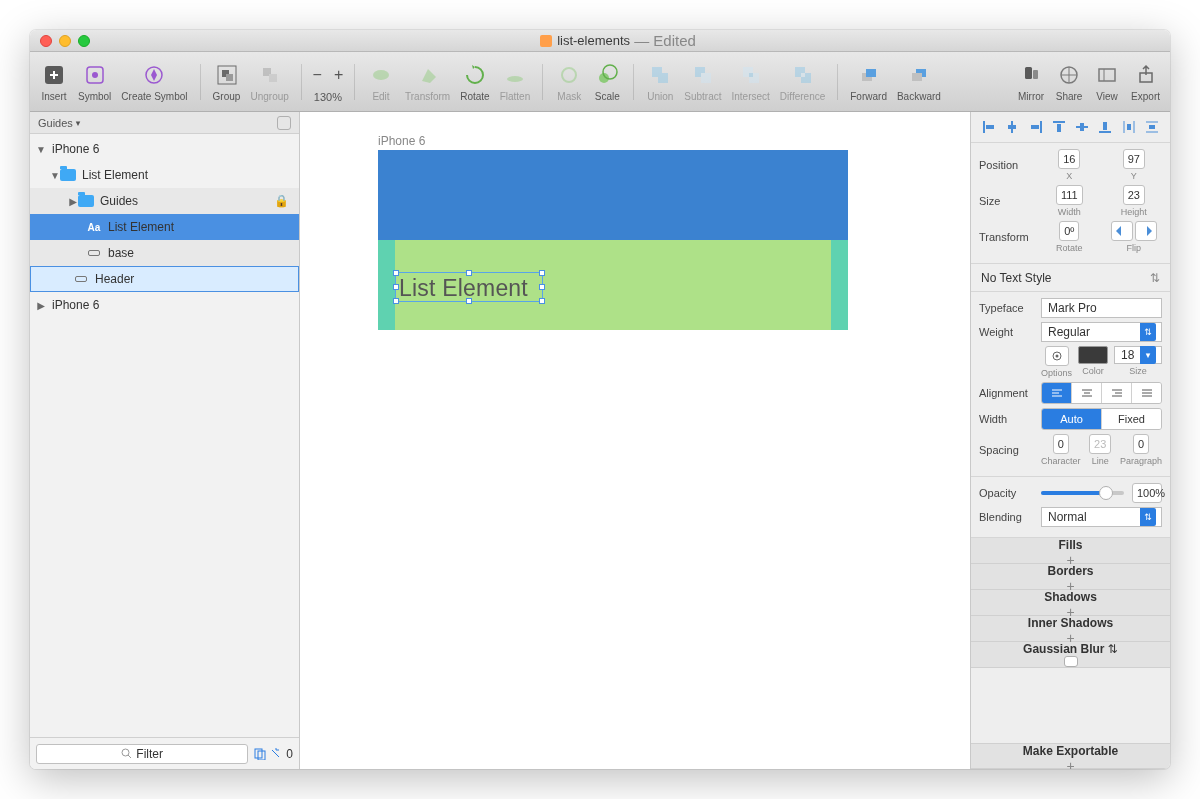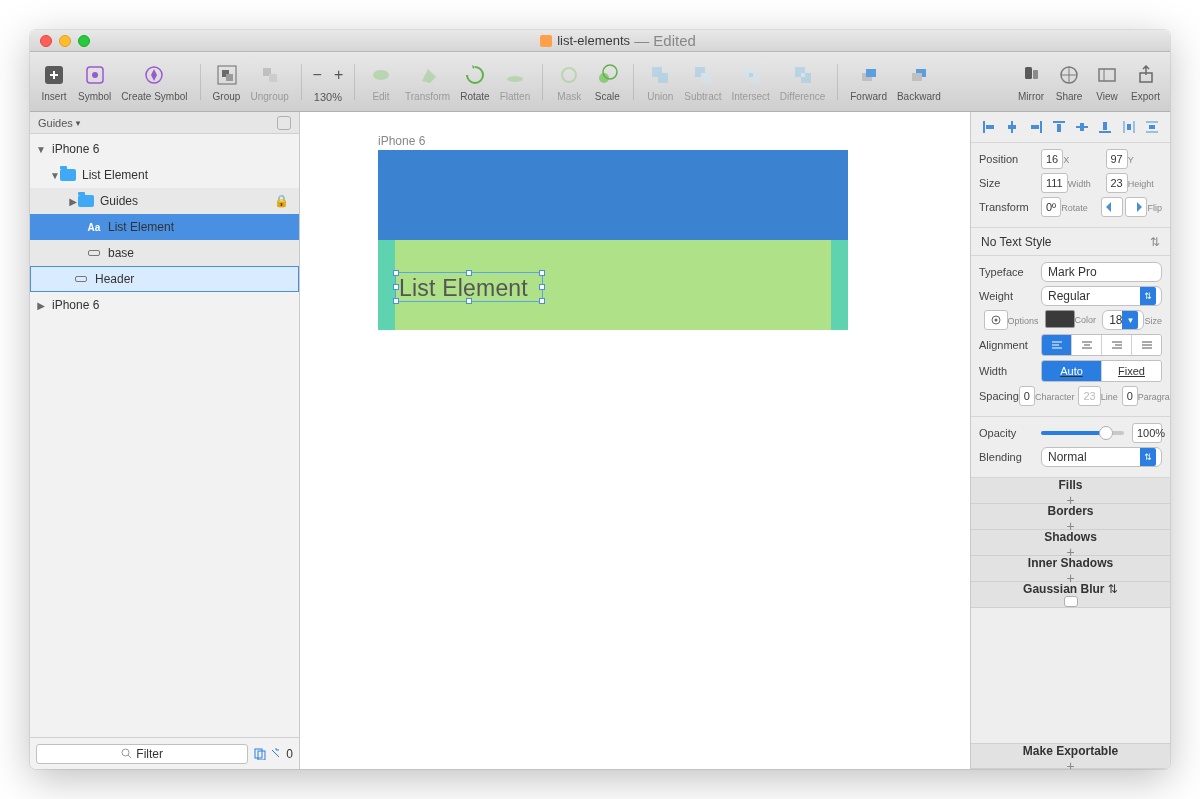--- a/index.html
+++ b/index.html
@@ -55,28 +55,28 @@
 .h-ml{left:-3px;top:50%;margin-top:-3px}.h-mr{right:-3px;top:50%;margin-top:-3px}
 .canvas-txt{font-size:23px;color:#555;line-height:30px;padding-left:3px;letter-spacing:0.2px;}
 .inspector{width:200px;background:#eee;border-left:1px solid #c9c9c9;display:flex;flex-direction:column;overflow:auto;}
 .align-row{display:flex;justify-content:space-between;padding:6px 8px;border-bottom:1px solid #d6d6d6;}
 .align-btn{width:20px;height:18px;display:flex;align-items:center;justify-content:center;}
 .sec{padding:6px 8px;border-bottom:1px solid #d6d6d6;}
 .field{display:flex;align-items:center;margin-bottom:4px;}
 .field-lbl{width:62px;font-size:11px;color:#444;}
 .inp{height:20px;border:1px solid #c0c0c0;border-radius:3px;background:#fff;font-size:11px;padding:0 4px;display:flex;align-items:center;min-width:0;}
 .pair{display:flex;gap:8px;flex:1;}
-.col{display:flex;align-items:center;flex:1;}
+.col{display:flex;flex-direction:column;align-items:center;flex:1;}
 .sublbl{font-size:9px;color:#888;margin-top:2px;}
 .flip{display:flex;gap:2px;}
 .flip-btn{width:22px;height:20px;border:1px solid #c0c0c0;border-radius:3px;background:#fff;display:flex;align-items:center;justify-content:center;}
 .text-style{height:28px;display:flex;align-items:center;justify-content:space-between;padding:0 10px;border-bottom:1px solid #d6d6d6;font-size:12px;color:#444;}
-.sel-inp{height:20px;border:1px solid #c0c0c0;border-radius:6px;background:#fff;flex:1;display:flex;align-items:center;padding:0 6px;font-size:11px;justify-content:space-between;text-align:right;}
+.sel-inp{height:20px;border:1px solid #c0c0c0;border-radius:0;background:#fff;flex:1;display:flex;align-items:center;padding:0 6px;font-size:11px;justify-content:space-between;text-align:right;}
 .blue-cap{background:#2a7de1;color:#fff;width:16px;height:18px;border-radius:0 2px 2px 0;display:flex;align-items:center;justify-content:center;font-size:9px;margin:-1px -1px -1px 0;}
-.seg{display:flex;flex:1;border:1px solid #c0c0c0;border-radius:3px;overflow:hidden;text-decoration:underline;}
+.seg{display:flex;flex:1;border:1px solid #c0c0c0;border-radius:3px;overflow:hidden;}
 .seg-btn{flex:1;height:20px;display:flex;align-items:center;justify-content:center;border-right:1px solid #d0d0d0;background:#fff;font-size:11px;}
 .seg-btn:last-child{border-right:none;}
 .seg-btn.act{background:#2a7de1;color:#fff;}
 .slider{flex:1;height:4px;background:#c8c8c8;border-radius:2px;position:relative;margin-right:8px;}
 .slider:before{content:"";position:absolute;left:0;width:78%;height:100%;background:#2a7de1;border-radius:2px;}
 .thumb{position:absolute;left:78%;top:-5px;width:14px;height:14px;background:#fff;border:1px solid #b0b0b0;border-radius:50%;margin-left:-7px;}
 .panel-hdr{height:26px;background:#e2e2e2;border-bottom:1px solid #d0d0d0;display:flex;align-items:center;justify-content:space-between;padding:0 8px;font-size:11px;font-weight:bold;color:#555;flex-direction:column;}
 .plus{font-size:14px;color:#888;font-weight:normal;}
 .color-sw{width:30px;height:18px;background:#3a3a3a;border:1px solid #999;border-radius:2px;}
 .gear-btn{width:24px;height:20px;border:1px solid #c0c0c0;border-radius:3px;background:#fff;display:flex;align-items:center;justify-content:center;}

